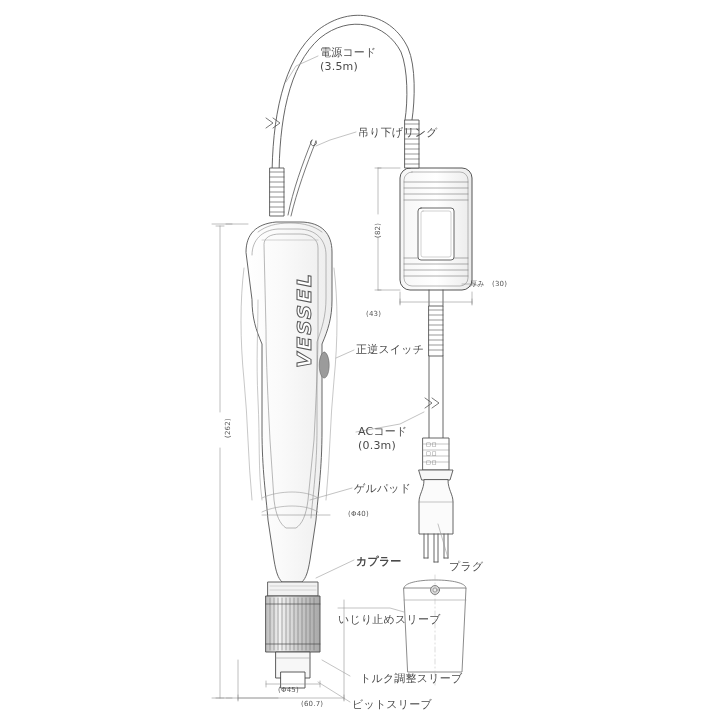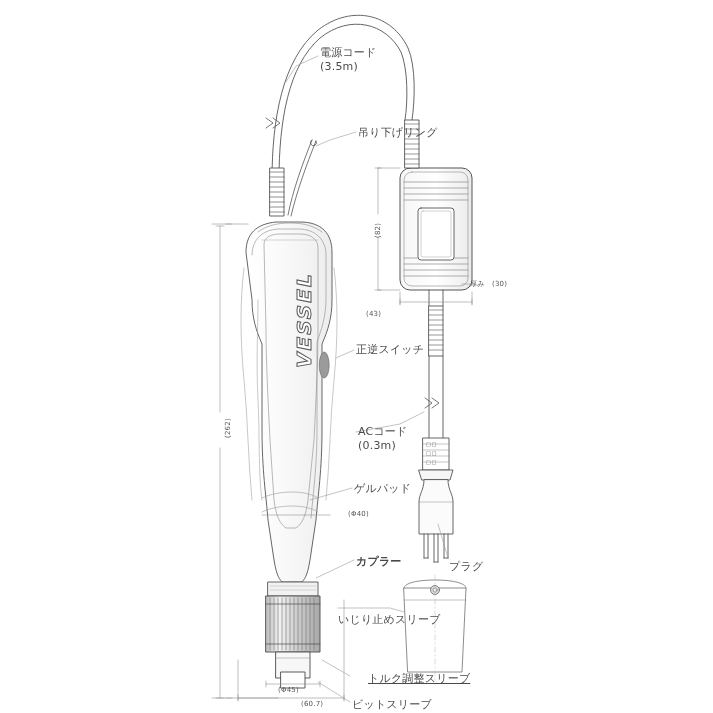--- a/index.html
+++ b/index.html
@@ -304,21 +304,21 @@
   </div>
 
   <div class="lbl" style="left:356px; top:555px;font-weight:bold;">
     <div>カプラー</div>
   </div>
 
   <div class="lbl" style="left:338px; top:605px;margin-top:8px;">
     <div>いじり止めスリーブ</div>
   </div>
 
-  <div class="lbl" style="left:368px; top:672px;text-decoration:underline;">
+  <div class="lbl" style="left:360px; top:672px;">
     <div>トルク調整スリーブ</div>
   </div>
 
   <div class="lbl" style="left:352px; top:698px;">
     <div>ビットスリーブ</div>
   </div>
 
   <div class="lbl" style="left:449px; top:560px;">
     <div>プラグ</div>
   </div>

